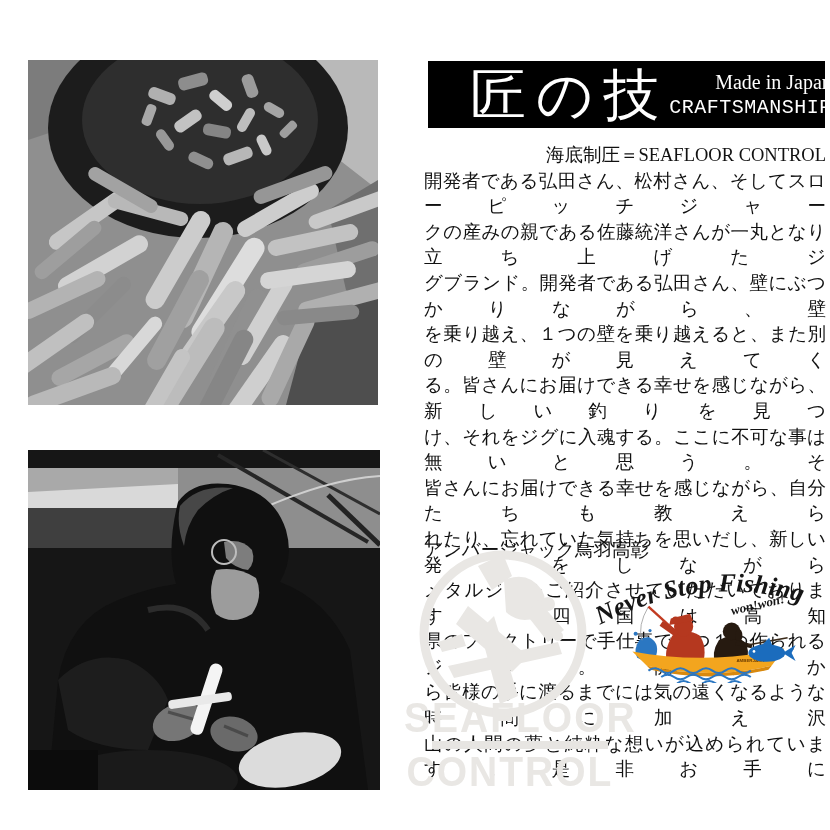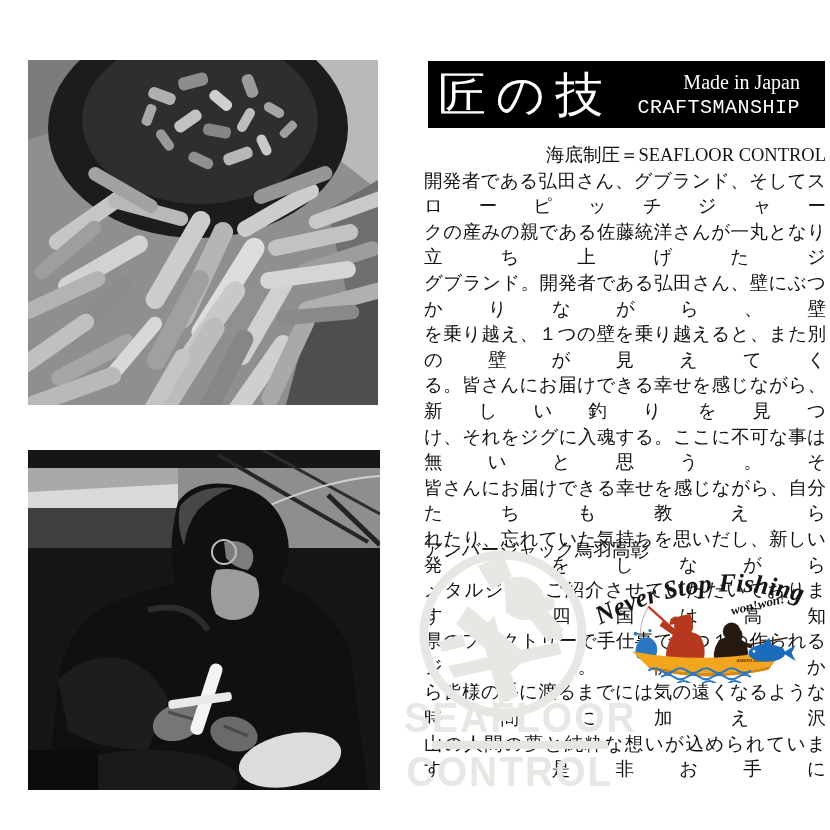--- a/index.html
+++ b/index.html
@@ -11,22 +11,22 @@
   .photo svg{display:block;}
   .photo-top{left:28px;top:60px;width:350px;height:345px;}
   .photo-bottom{left:28px;top:450px;width:352px;height:340px;}
 
   .banner{
     position:absolute;left:428px;top:61px;width:397px;height:67px;background:#000;
     display:flex;align-items:center;justify-content:space-between;
     padding:0;box-sizing:border-box;
   }
   .banner-title{
-    color:#fff;font-size:48px;letter-spacing:10px;padding-left:10px;line-height:1;
-    font-weight:500;white-space:nowrap;
+    color:#fff;font-size:56px;letter-spacing:10px;padding-left:10px;line-height:1;
+    font-weight:500;white-space:nowrap;margin-left:32px;
   }
   .banner-right{
     color:#fff;text-align:right;padding-right:25px;line-height:1.25;
   }
   .banner-right .l1{font-size:20px;}
   .banner-right .l2{font-size:20px;letter-spacing:0.5px;font-family:Liberation Mono, monospace;}
 
   .bodytext{
     position:absolute;left:424px;top:143px;width:402px;
     font-size:18.5px;line-height:25.6px;color:#111;
@@ -128,21 +128,21 @@
   <div class="banner">
     <div class="banner-title">匠の技</div>
     <div class="banner-right">
       <div class="l1">Made in Japan</div>
       <div class="l2">CRAFTSMANSHIP</div>
     </div>
   </div>
 
   <div class="bodytext">
     <div class="lead">海底制圧＝SEAFLOOR CONTROL</div>
-    <div class="jline">開発者である弘田さん、グブランド、そしてスローピッチジャー</div>
+    <div class="jline">開発者である弘田さん、松村さん、そしてスローピッチジャー</div>
     <div class="jline">クの産みの親である佐藤統洋さんが一丸となり立ち上げたジ</div>
     <div class="jline">グブランド。開発者である弘田さん、壁にぶつかりながら、壁</div>
     <div class="jline">を乗り越え、１つの壁を乗り越えると、また別の壁が見えてく</div>
     <div class="jline">る。皆さんにお届けできる幸せを感じながら、新しい釣りを見つ</div>
     <div class="jline">け、それをジグに入魂する。ここに不可な事は無いと思う。そ</div>
     <div class="jline">皆さんにお届けできる幸せを感じながら、自分たちも教えら</div>
     <div class="jline">れたり、忘れていた気持ちを思いだし、新しい発想をしながら</div>
     <div class="jline">メタルジグをご紹介させていただいております。四国は高知</div>
     <div class="jline">県のファクトリーで手仕事で１つ１つ作られるジグ。開発か</div>
     <div class="jline">ら皆様の手に渡るまでには気の遠くなるような時間に加え沢</div>

